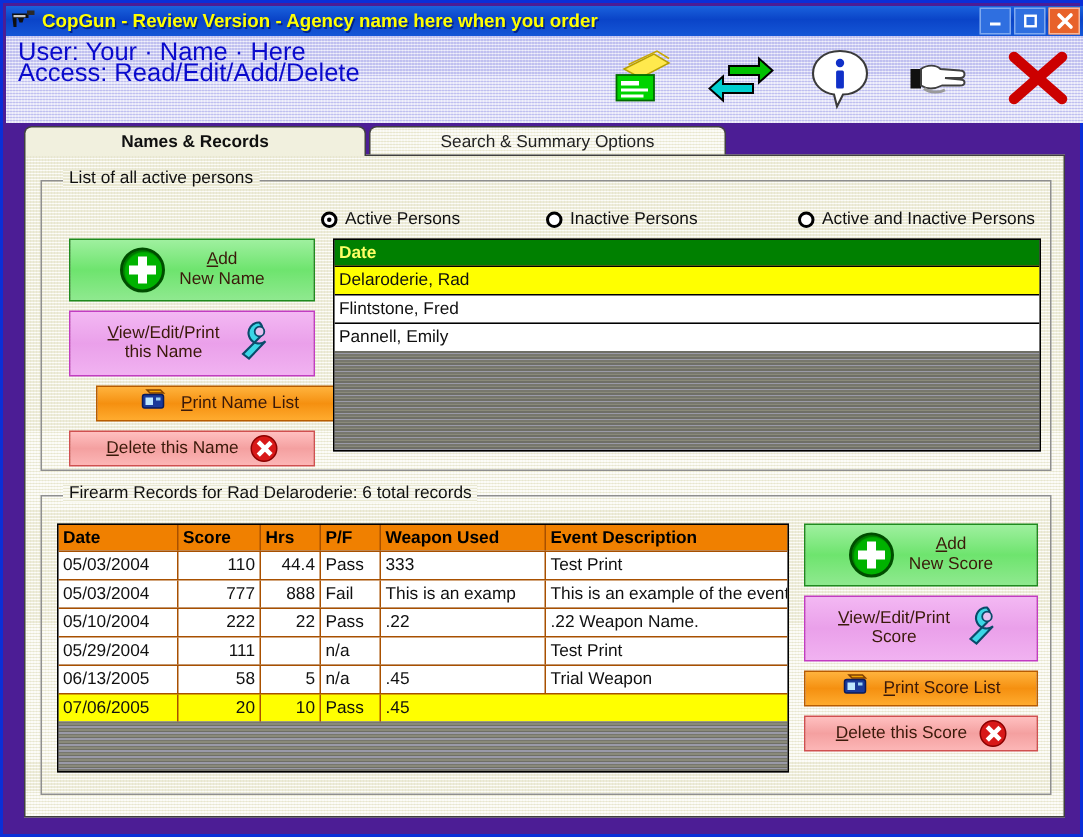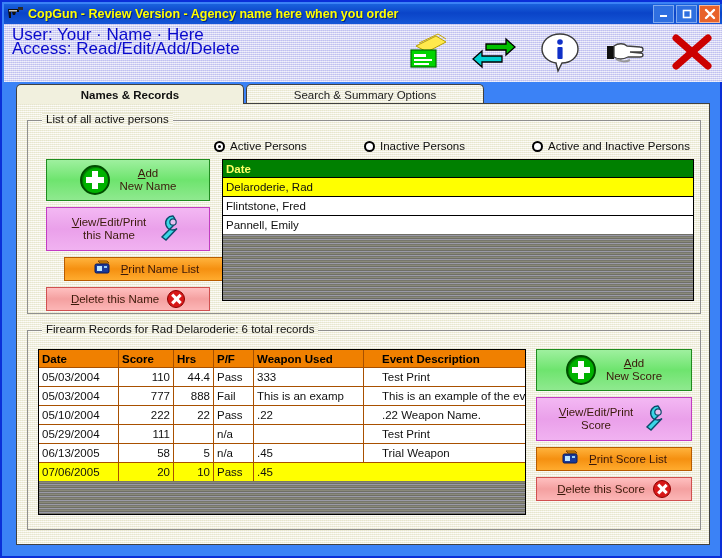--- a/index.html
+++ b/index.html
@@ -5,21 +5,21 @@
   html,body{margin:0;padding:0;}
   body{
     width:722px;height:558px;overflow:hidden;
     font-family:"Liberation Sans","DejaVu Sans",sans-serif;
     background:#0a1fd0;
   }
   #app{
     position:relative;width:722px;height:558px;
     box-sizing:border-box;
     border:2px solid #0a2fd8;
-    background:#3b82f6;
+    background:#4c1d95;
   }
 
   
   .titlebar{
     position:absolute;left:2px;top:2px;width:718px;height:20px;
     background:linear-gradient(180deg,#1a62dd 0%,#0a44c8 45%,#1556d6 100%);
     display:flex;align-items:center;
   }
   .tb-icon{width:20px;height:18px;margin-left:2px;flex:0 0 auto;position:relative;}
   .tb-title{
@@ -159,21 +159,21 @@
 
   
   .recs .hdr{background:#f08000;}
   .recs .hdr .cell{color:#000;}
   .recs .row{border-top:1px solid #a85000;}
   .recs .cell{border-right:1px solid #a85000;line-height:18px;}
   .recs .cell:last-child{border-right:none;}
   .recs .num{text-align:right;}
 
   .w-date{width:80px;} .w-score{width:55px;} .w-hrs{width:40px;}
-  .w-pf{width:40px;} .w-weapon{width:110px;} .w-desc{flex:1;margin-left:15px;}
+  .w-pf{width:40px;} .w-weapon{width:110px;} .w-desc{flex:1;}
 </style>
 </head>
 <body>
 
 <div id="app">
 
   <div class="titlebar">
     <div class="tb-icon">
       <svg width="20" height="18" viewBox="0 0 20 18">
         <path d="M2 4 h11 v3 h-3 l-1 3 h-2 l-1 -3 h-1 v6 h-2 z" fill="#101010"></path>

